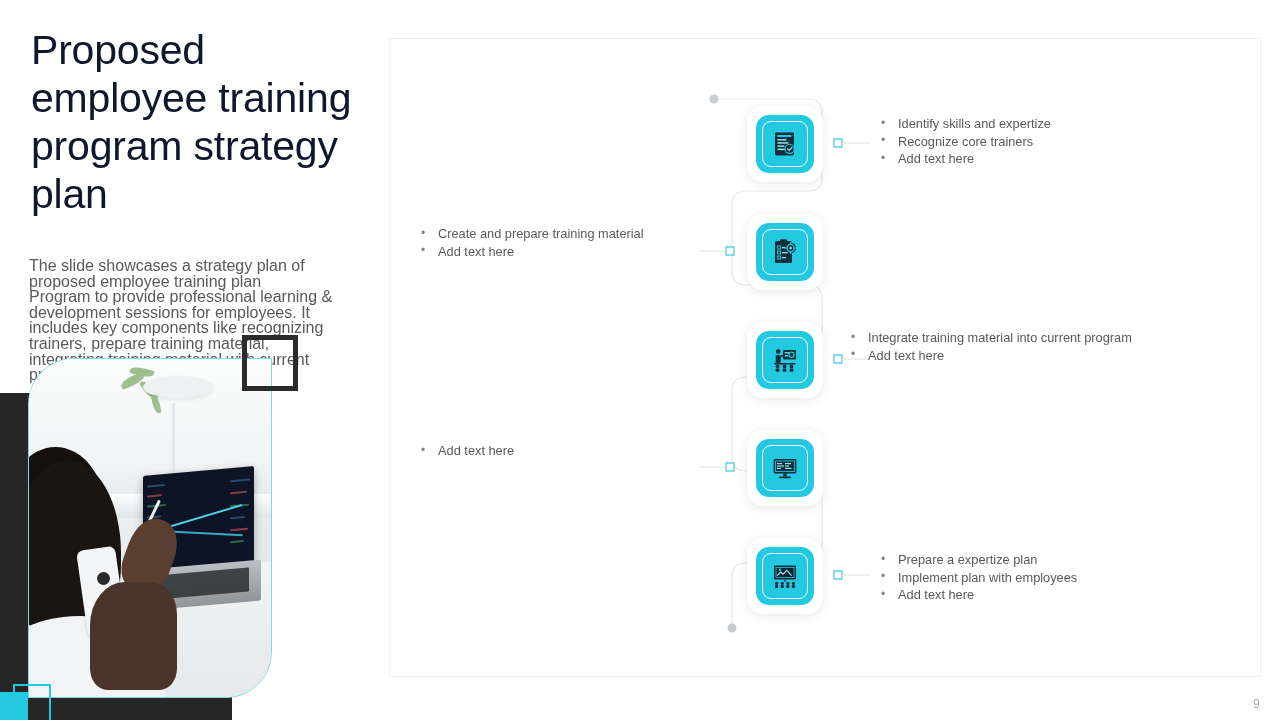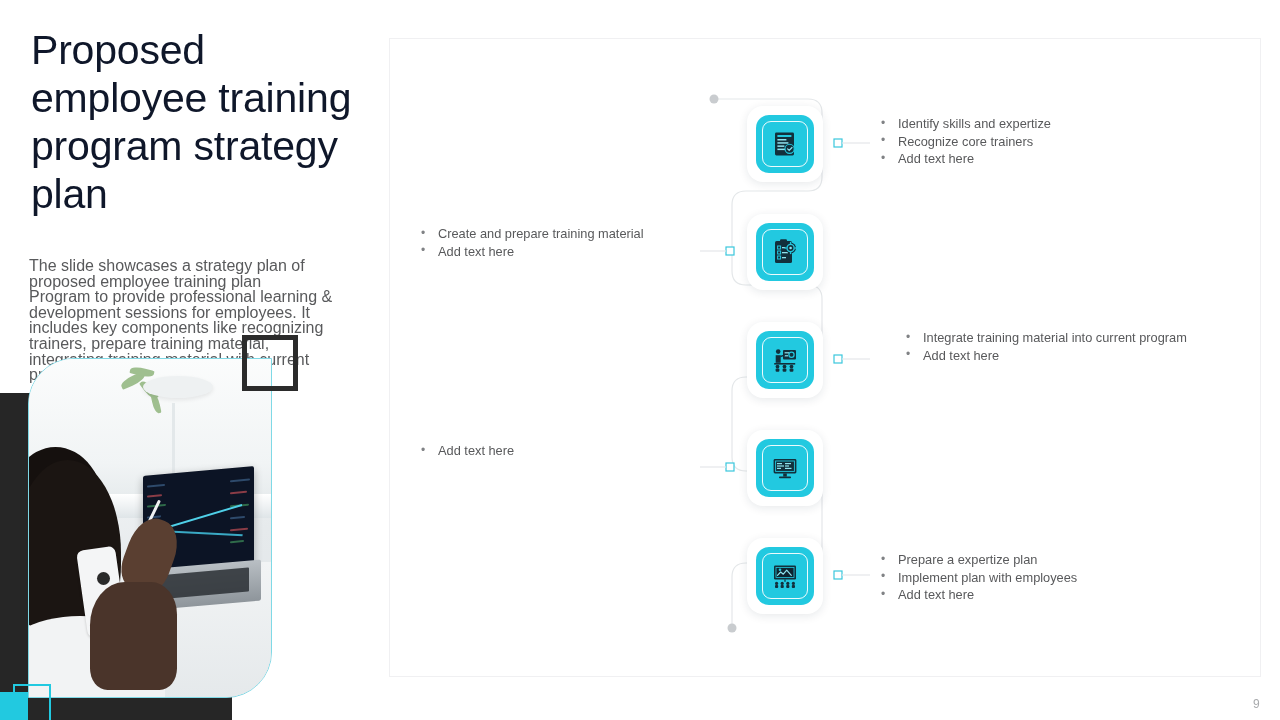--- a/index.html
+++ b/index.html
@@ -364,21 +364,21 @@
     </ul>
   </div>
 
   <div class="txt" style="left:418px;top:225px;width:330px;">
     <ul>
       <li>Create and prepare training material</li>
       <li>Add text here</li>
     </ul>
   </div>
 
-  <div class="txt" style="left:903px;top:329px;width:372px;">
+  <div class="txt" style="left:848px;top:329px;width:372px;">
     <ul>
       <li>Integrate  training material into current program</li>
       <li>Add text here</li>
     </ul>
   </div>
 
   <div class="txt" style="left:418px;top:442px;width:330px;">
     <ul>
       <li>Add text here</li>
     </ul>

